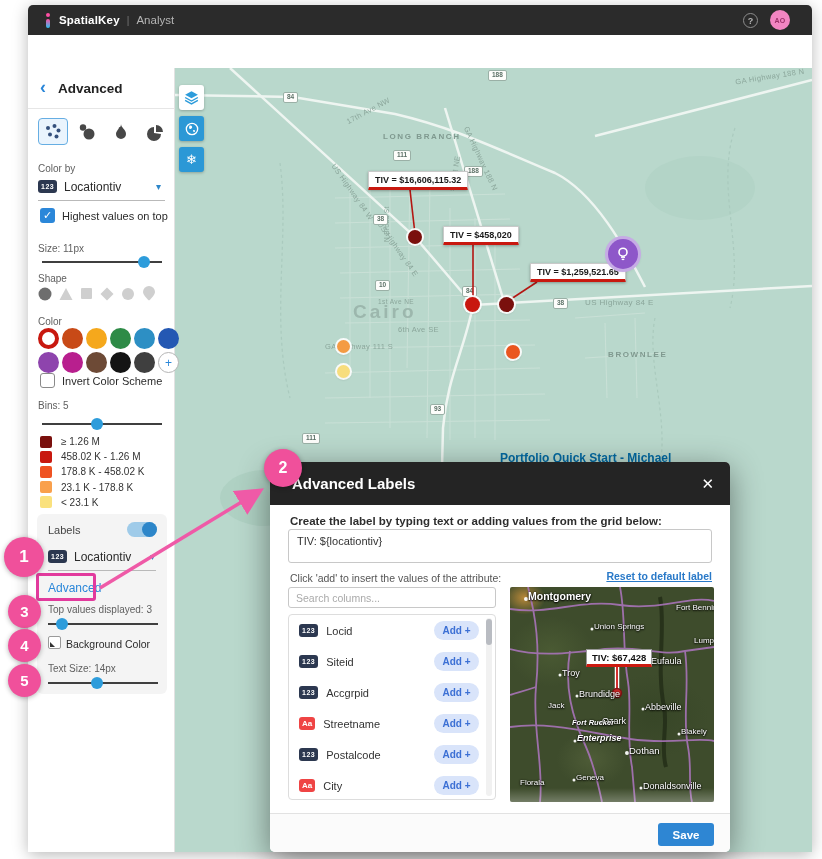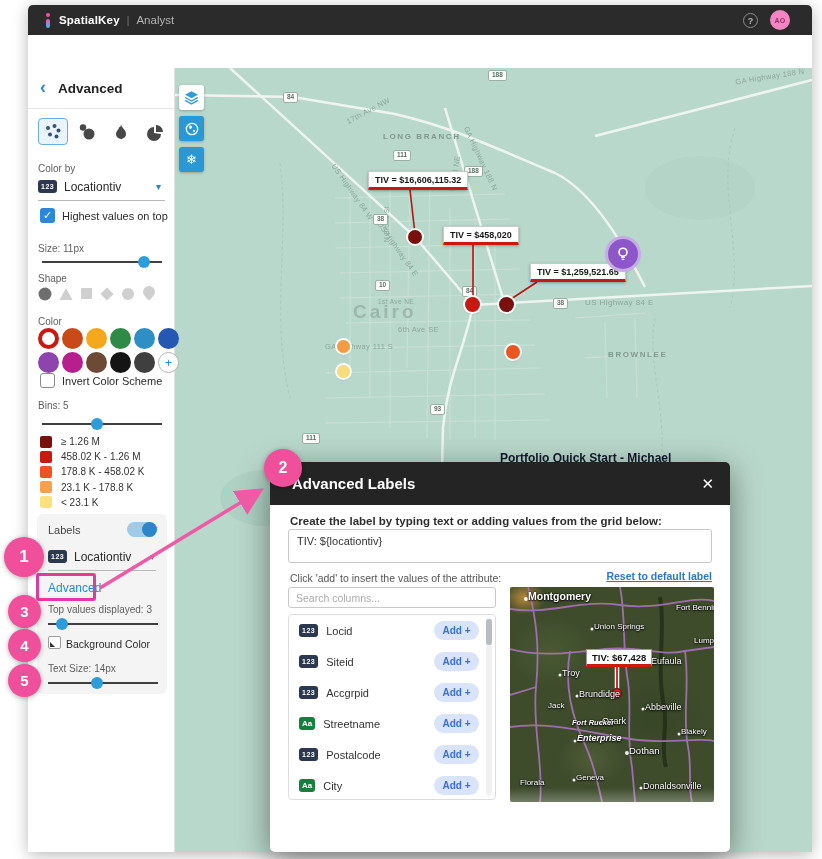--- a/index.html
+++ b/index.html
@@ -36,21 +36,21 @@
   .tab-underline { position:absolute; left:115px; top:30px; width:80px; height:3px; background:#f2a8ca; }
 
   
   .map { position:absolute; left:147px; top:63px; width:637px; height:784px; background:#b9d8cc; overflow:hidden; }
   .map svg.layer { position:absolute; left:0; top:0; }
   .maplabel { position:absolute; color:#7f998f; font-size:8px; font-weight:bold; letter-spacing:1.6px; white-space:nowrap; }
   .roadlabel { position:absolute; color:#8ba69b; font-size:7.5px; letter-spacing:.4px; white-space:nowrap; }
   .cityname { position:absolute; color:#98b2a8; font-size:19px; letter-spacing:3px; font-weight:bold; opacity:.85; }
   .shield { position:absolute; background:#fdfdfb; border:1px solid #9ab0a6; border-radius:2px;
             font-size:6.5px; color:#5b7066; padding:1px 3px; font-weight:bold; line-height:1; }
-  .watermark { position:absolute; color:#0f172a; font-size:12px; font-weight:bold; white-space:nowrap; }
+  .watermark { position:absolute; color:#0369a1; font-size:12px; font-weight:bold; white-space:nowrap; }
   .dot { position:absolute; border-radius:50%;
          box-shadow:0 0 0 2px rgba(255,255,255,.9), 0 1px 3px rgba(0,0,0,.35); }
   .callout { position:absolute; background:#fff; border:1px solid #c9c9c9; border-bottom:3px solid #c8180f;
              font-size:9px; font-weight:bold; color:#1a1a1a; padding:3px 6px 2px 6px; white-space:nowrap;
              box-shadow:0 1px 3px rgba(0,0,0,.3); border-radius:1px; }
   .bulb { position:absolute; width:30px; height:30px; border-radius:50%; background:#8e57c9;
           box-shadow:0 0 0 3px #c6abe5, 0 1px 4px rgba(0,0,0,.3);
           display:flex; align-items:center; justify-content:center; }
   .mapbtn { position:absolute; left:4px; width:25px; height:25px; border-radius:3px;
             display:flex; align-items:center; justify-content:center; box-shadow:0 1px 3px rgba(0,0,0,.25); }
@@ -62,21 +62,21 @@
              border-right:1px solid #e2e2e2; z-index:2; }
   .sb-back { position:absolute; left:12px; top:10px; color:#2b87d9; font-size:18px; font-weight:bold; line-height:1; }
   .sb-title { position:absolute; left:30px; top:13px; font-size:13.5px; font-weight:bold; color:#222; }
   .sb-divider { position:absolute; left:0; top:40px; width:100%; height:1px; background:#e6e6e6; }
   .iconbtn { position:absolute; top:50px; width:30px; height:27px; border-radius:4px; background:#fff;
              display:flex; align-items:center; justify-content:center; }
   .iconbtn.selected { background:#eaf4fd; border:1.5px solid #66aee3; }
   .sb-label { position:absolute; left:10px; font-size:10px; color:#5f5f5f; }
   .badge-num { display:inline-block; background:#2c3850; color:#fff; font-size:7px; font-weight:bold;
                padding:3px 3px; border-radius:3px; letter-spacing:.5px; line-height:1; }
-  .badge-aa { display:inline-block; background:#15803d; color:#fff; font-size:8px; font-weight:bold;
+  .badge-aa { display:inline-block; background:#ef4444; color:#fff; font-size:8px; font-weight:bold;
               padding:2.5px 3px; border-radius:3px; line-height:1; }
   .dd-value { position:absolute; font-size:12px; color:#2b2b2b; }
   .caret { position:absolute; color:#2d86c9; font-size:10px; }
   .dd-underline { position:absolute; height:1px; background:#b9b9b9; }
   .cb { position:absolute; width:15px; height:15px; border-radius:3px; }
   .cb.checked { background:#2b87d9; color:#fff; font-size:11px; display:flex; align-items:center; justify-content:center; }
   .cb.unchecked { background:#fff; border:1.5px solid #8a8a8a; }
   .cb-label { position:absolute; font-size:11px; color:#2b2b2b; }
   .slider { position:absolute; height:12px; }
   .slider .track { position:absolute; left:0; top:5px; width:100%; height:2px; background:#3f3f3f; }
@@ -527,20 +527,23 @@
         <span class="pcity it" style="left:62px; top:131px;">Fort Rucker</span>
         <span class="pcity it" style="left:67px; top:146px; font-size:9px;">Enterprise</span>
         <span class="pcity md" style="left:119px; top:158px; font-size:9.5px;">Dothan</span>
         <span class="pcity" style="left:171px; top:140px;">Blakely</span>
         <span class="pcity" style="left:66px; top:186px;">Geneva</span>
         <span class="pcity" style="left:10px; top:191px;">Florala</span>
         <span class="pcity md" style="left:133px; top:194px;">Donaldsonville</span>
         <span class="pcallout">TIV: $67,428</span>
       </div>
 
+      <div class="modal-footer">
+        <div class="save-btn">Save</div>
+      </div>
     </div>
   </div>
 
   <div class="hl-box"></div>
   <svg class="arrow-layer">
     <defs>
       <marker id="ah" markerWidth="8" markerHeight="8" refX="6" refY="4" orient="auto">
         <path d="M0,0 L8,4 L0,8 Z" fill="#ef5aa7"></path>
       </marker>
     </defs>

